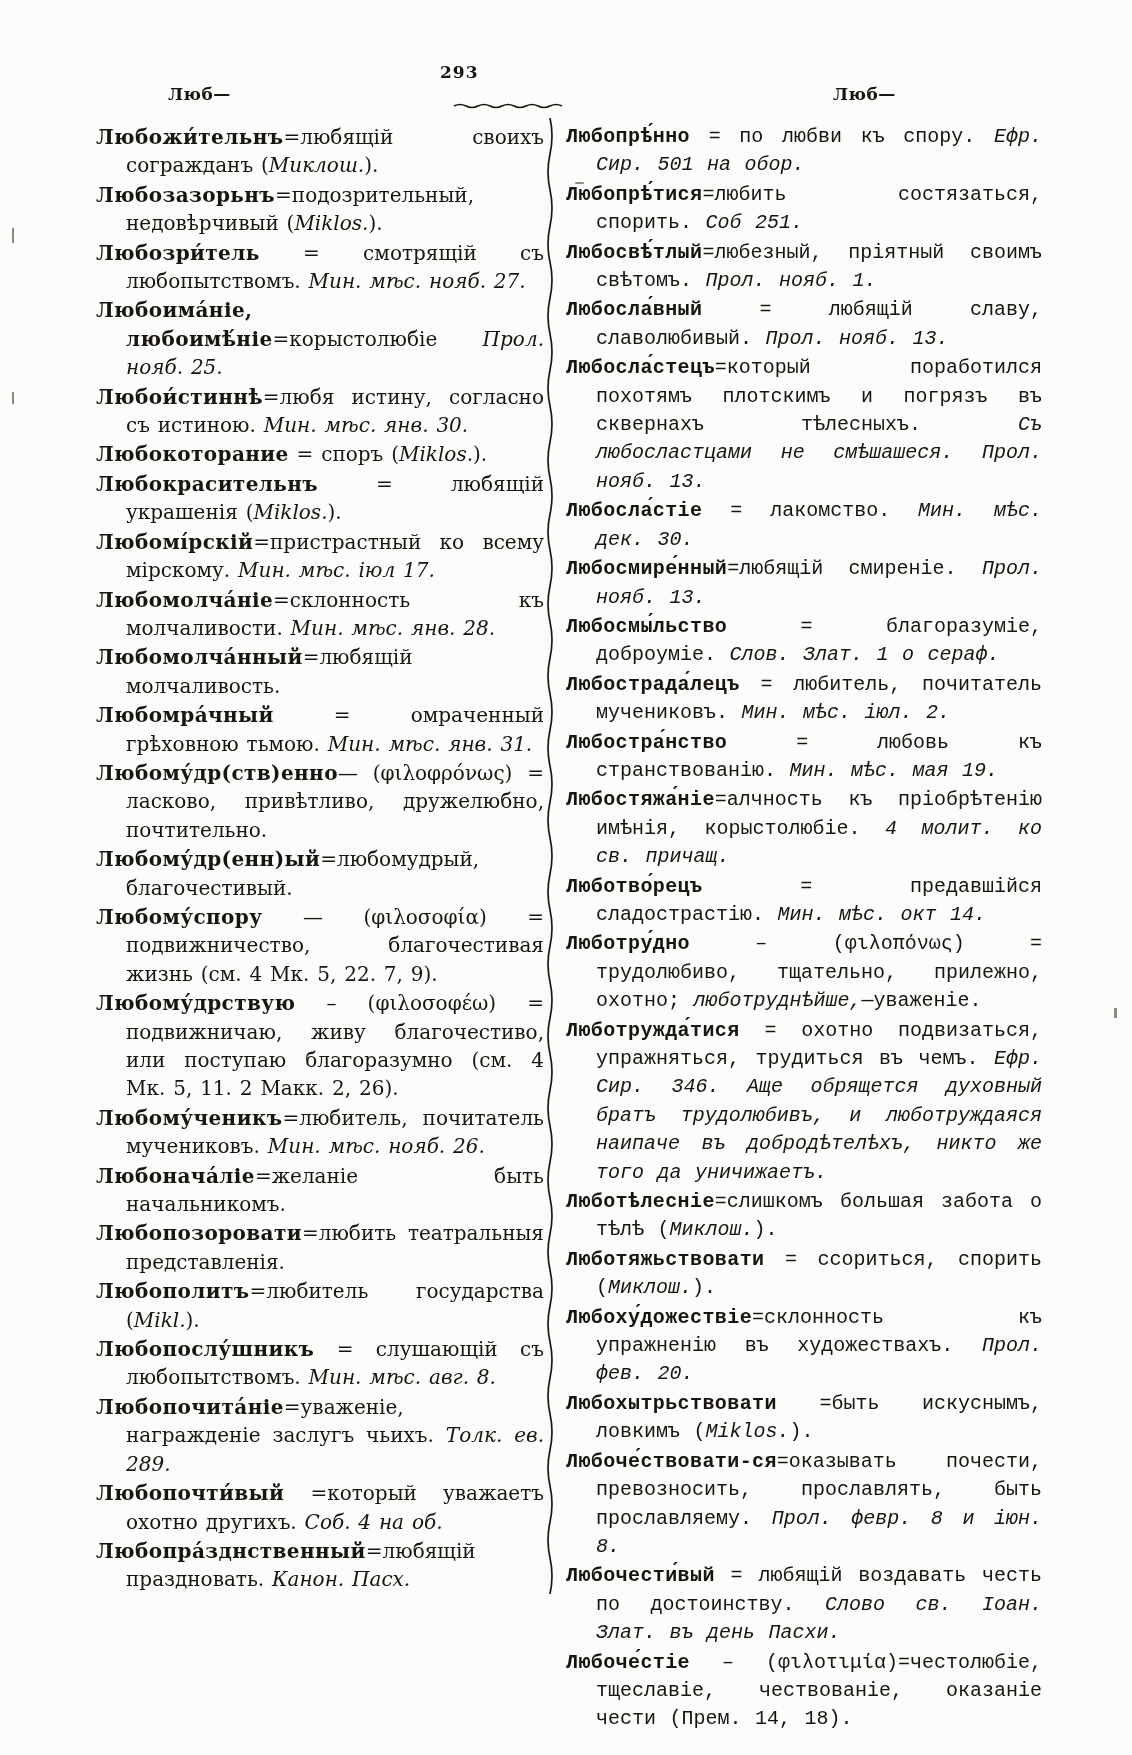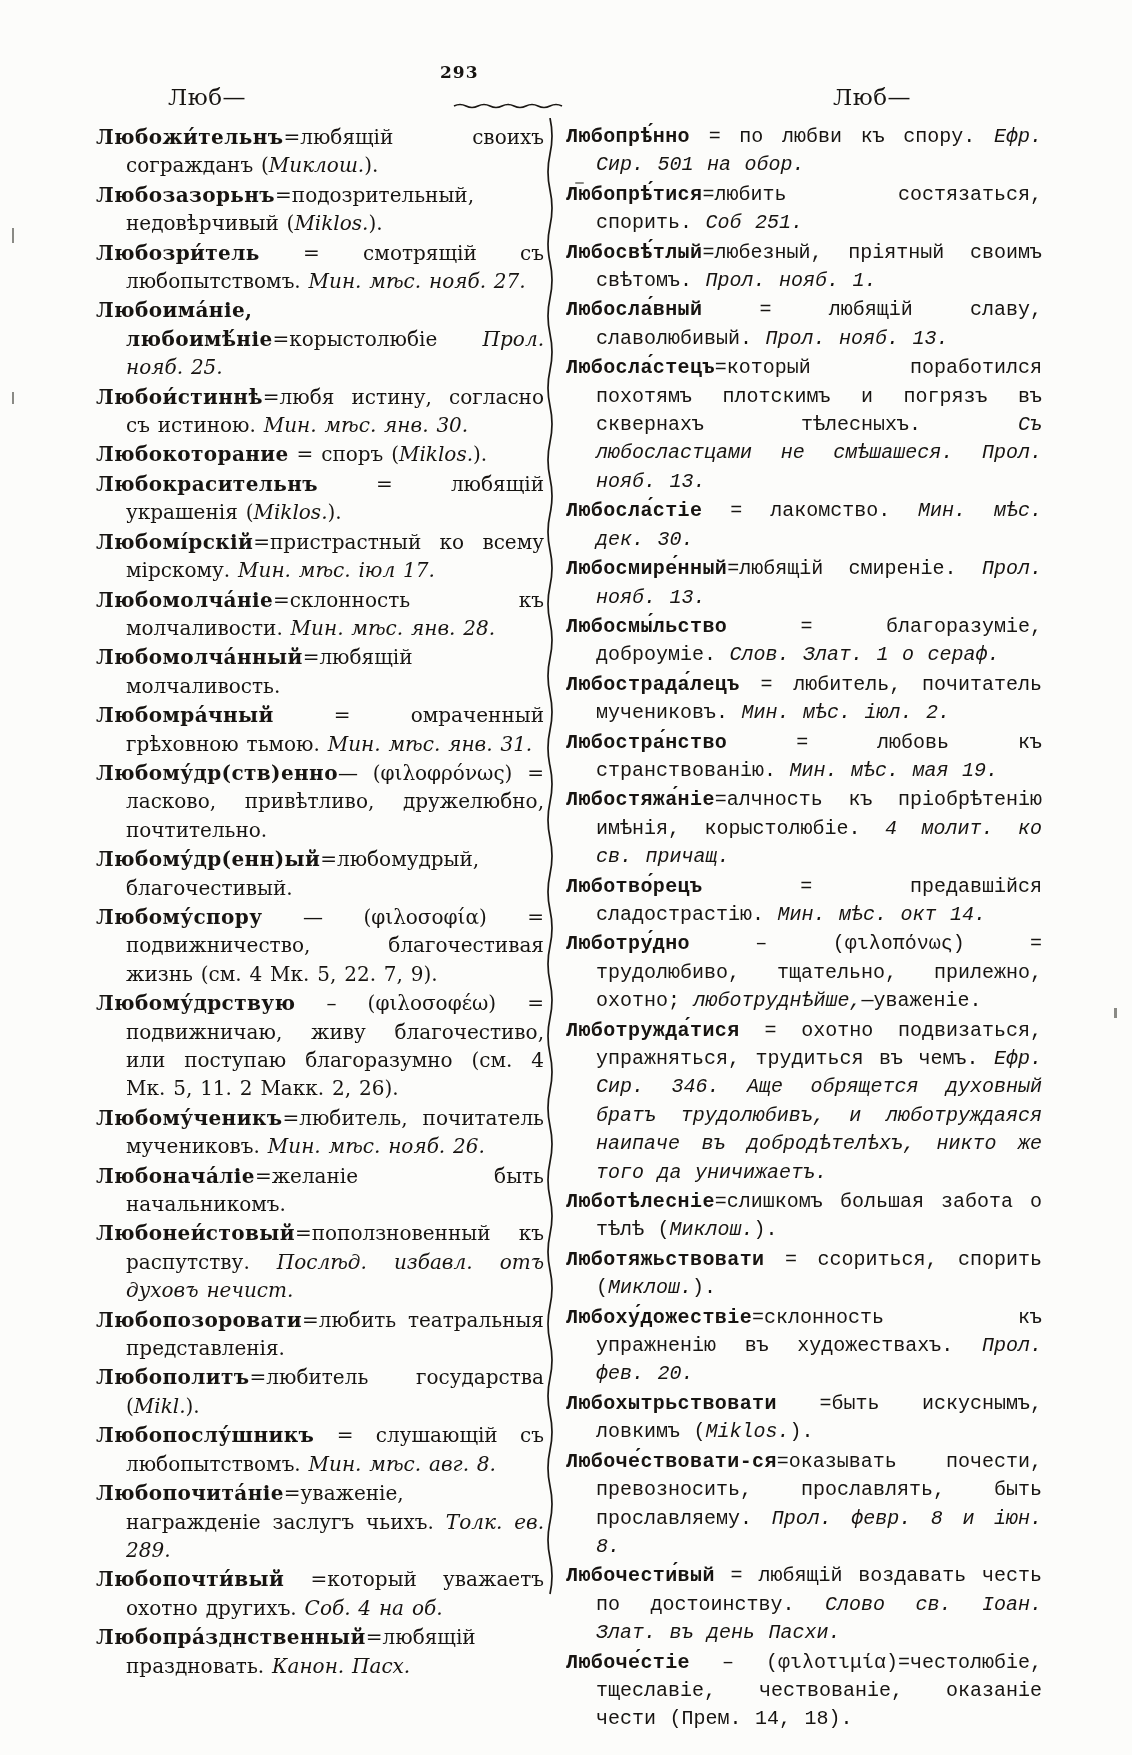--- a/index.html
+++ b/index.html
@@ -18,21 +18,21 @@
   .page-number {
     position: absolute; top: 62px; left: 440px; width: 140px;
     text-align: left;
     font-size: 17px; font-weight: bold; letter-spacing: 1px;
   }
   .page-number-underline {
     position: absolute; top: 101px; left: 452px;
   }
   .col-header {
     position: absolute; top: 84px;
-    font-size: 23px; font-weight: normal; letter-spacing: 0.5px;
+    font-size: 17px; font-weight: bold; letter-spacing: 0.5px;
   }
   .col-header.left  { left: 168px; }
   .col-header.right { left: 833px; }
   .column {
     position: absolute; top: 122px;
   }
   .column.left  { left: 95px;  width: 450px; }
   .column.right { left: 565px; width: 478px; font-family: Liberation Mono, monospace; }
   .entry {
     margin: 1px;
@@ -91,21 +91,20 @@
       <p class="entry"><span class="seg-h">Любомі́рскій</span><span class="seg-p">=пристрастный ко всему мірскому. </span><span class="seg-i">Мин. мѣс. іюл 17.</span></p>
       <p class="entry"><span class="seg-h">Любомолча́ніе</span><span class="seg-p">=склонность къ молчаливости. </span><span class="seg-i">Мин. мѣс. янв. 28.</span></p>
       <p class="entry"><span class="seg-h">Любомолча́нный</span><span class="seg-p">=любящій молчаливость.</span></p>
       <p class="entry"><span class="seg-h">Любомра́чный</span><span class="seg-p"> = омраченный грѣховною тьмою. </span><span class="seg-i">Мин. мѣс. янв. 31.</span></p>
       <p class="entry"><span class="seg-h">Любому́др(ств)енно</span><span class="seg-p">— (</span><span class="seg-g">φιλοφρόνως</span><span class="seg-p">) = ласково, привѣтливо, дружелюбно, почтительно.</span></p>
       <p class="entry"><span class="seg-h">Любому́др(енн)ый</span><span class="seg-p">=любомудрый, благочестивый.</span></p>
       <p class="entry"><span class="seg-h">Любому́спору</span><span class="seg-p"> — (</span><span class="seg-g">φιλοσοφία</span><span class="seg-p">) = подвижничество, благочестивая жизнь (см. 4 Мк. 5, 22. 7, 9).</span></p>
       <p class="entry"><span class="seg-h">Любому́дрствую</span><span class="seg-p"> – (</span><span class="seg-g">φιλοσοφέω</span><span class="seg-p">) = подвижничаю, живу благочестиво, или поступаю благоразумно (см. 4 Мк. 5, 11. 2 Макк. 2, 26).</span></p>
       <p class="entry"><span class="seg-h">Любому́ченикъ</span><span class="seg-p">=любитель, почитатель мучениковъ. </span><span class="seg-i">Мин. мѣс. нояб. 26.</span></p>
       <p class="entry"><span class="seg-h">Любонача́ліе</span><span class="seg-p">=желаніе быть начальникомъ.</span></p>
-      <p class="entry"><span class="seg-h">Любонеи́стовый</span><span class="seg-p">=поползновенный къ распутству. </span><span class="seg-i">Послѣд. избавл. отъ духовъ нечист.</span></p>
       <p class="entry"><span class="seg-h">Любопозоровати</span><span class="seg-p">=любить театральныя представленія.</span></p>
       <p class="entry"><span class="seg-h">Любополитъ</span><span class="seg-p">=любитель государства (</span><span class="seg-i">Mikl.</span><span class="seg-p">).</span></p>
       <p class="entry"><span class="seg-h">Любопослу́шникъ</span><span class="seg-p"> = слушающій съ любопытствомъ. </span><span class="seg-i">Мин. мѣс. авг. 8.</span></p>
       <p class="entry"><span class="seg-h">Любопочита́ніе</span><span class="seg-p">=уваженіе, награжденіе заслугъ чьихъ. </span><span class="seg-i">Толк. ев. 289.</span></p>
       <p class="entry"><span class="seg-h">Любопочти́вый</span><span class="seg-p"> =который уважаетъ охотно другихъ. </span><span class="seg-i">Соб. 4 на об.</span></p>
       <p class="entry"><span class="seg-h">Любопра́зднственный</span><span class="seg-p">=любящій праздновать. </span><span class="seg-i">Канон. Пасх.</span></p>
     </div>
   <div class="column right">
       <p class="entry"><span class="seg-h">Любопрѣ́нно</span><span class="seg-p"> = по любви къ спору. </span><span class="seg-i">Ефр. Сир. 501 на обор.</span></p>
       <p class="entry"><span class="seg-h">Любопрѣ́тися</span><span class="seg-p">=любить состязаться, спорить. </span><span class="seg-i">Соб 251.</span></p>

